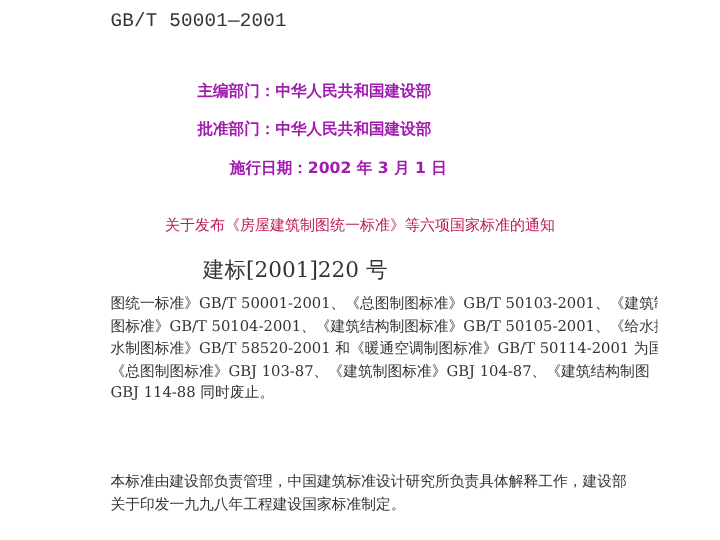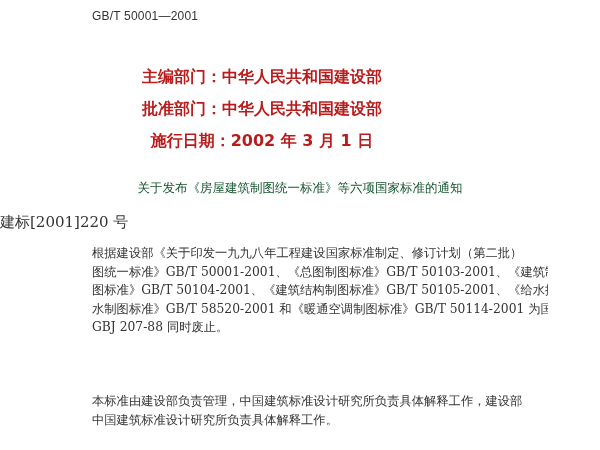--- a/index.html
+++ b/index.html
@@ -4,38 +4,38 @@
   <style>
     html, body { margin: 0; padding: 0; }
     body {
       width: 600px; height: 450px; overflow: hidden;
       background: #ffffff; color: #222222;
       font-family: "DejaVu Serif", "Liberation Serif", serif;
       position: relative;
     }
     .code {
       position: absolute; left: 92px; top: 9px;
-      font-size: 12px; color: #333; letter-spacing: 0.2px;
-      font-family: Liberation Sans, sans-serif;
+      font-size: 16px; color: #333; letter-spacing: 0.2px;
+      font-family: Liberation Mono, monospace;
     }
     .meta {
       position: absolute; left: 0; width: 524px; text-align: center;
-      font-weight: bold; font-size: 16px; color: #b91c1c;
+      font-weight: bold; font-size: 13px; color: #a21caf;
       font-family: "DejaVu Sans", "Liberation Sans", sans-serif;
     }
     .m1 { top: 67px; }
     .m2 { top: 99px; }
-    .m3 { top: 131px; }
+    .m3 { top: 131px; padding-left: 20px; }
     .ntitle {
       position: absolute; left: 0; width: 600px; text-align: center;
-      top: 180px; font-size: 12.5px; color: #14532d;
+      top: 180px; font-size: 12.5px; color: #be185d;
     }
     .nnum {
-      position: absolute; left: 0; width: 492px; text-align: left;
-      top: 213px; font-size: 15px; color: #333;
+      position: absolute; left: 0; width: 492px; text-align: center;
+      top: 213px; font-size: 18px; color: #333;
     }
     .para {
       position: absolute; left: 92px; width: 456px;
       font-size: 12.3px; color: #333; line-height: 18.6px;
     }
     .para div { white-space: nowrap; overflow: hidden; }
     .p1 { top: 244px; }
     .p2 { top: 392px; }
   </style>
 </head>
@@ -44,23 +44,23 @@
 <div class="code">GB/T 50001—2001</div>
 
 <div class="meta m1">主编部门：中华人民共和国建设部</div>
 <div class="meta m2">批准部门：中华人民共和国建设部</div>
 <div class="meta m3">施行日期：2002 年 3 月 1 日</div>
 
 <div class="ntitle">关于发布《房屋建筑制图统一标准》等六项国家标准的通知</div>
 <div class="nnum">建标[2001]220 号</div>
 
 <div class="para p1">
-  <div>根据建设部《关于印发一九九八年工程建设国家标准制定、修订计划（第二批）</div>
   <div>图统一标准》GB/T 50001-2001、《总图制图标准》GB/T 50103-2001、《建筑制</div>
   <div>图标准》GB/T 50104-2001、《建筑结构制图标准》GB/T 50105-2001、《给水排</div>
   <div>水制图标准》GB/T 58520-2001 和《暖通空调制图标准》GB/T 50114-2001 为国</div>
-  <div>GBJ 207-88 同时废止。</div>
+  <div>《总图制图标准》GBJ 103-87、《建筑制图标准》GBJ 104-87、《建筑结构制图</div>
+  <div>GBJ 114-88 同时废止。</div>
 </div>
 
 <div class="para p2">
   <div>本标准由建设部负责管理，中国建筑标准设计研究所负责具体解释工作，建设部</div>
-  <div>中国建筑标准设计研究所负责具体解释工作。</div>
+  <div>关于印发一九九八年工程建设国家标准制定。</div>
 </div>
 
 </body></html>

